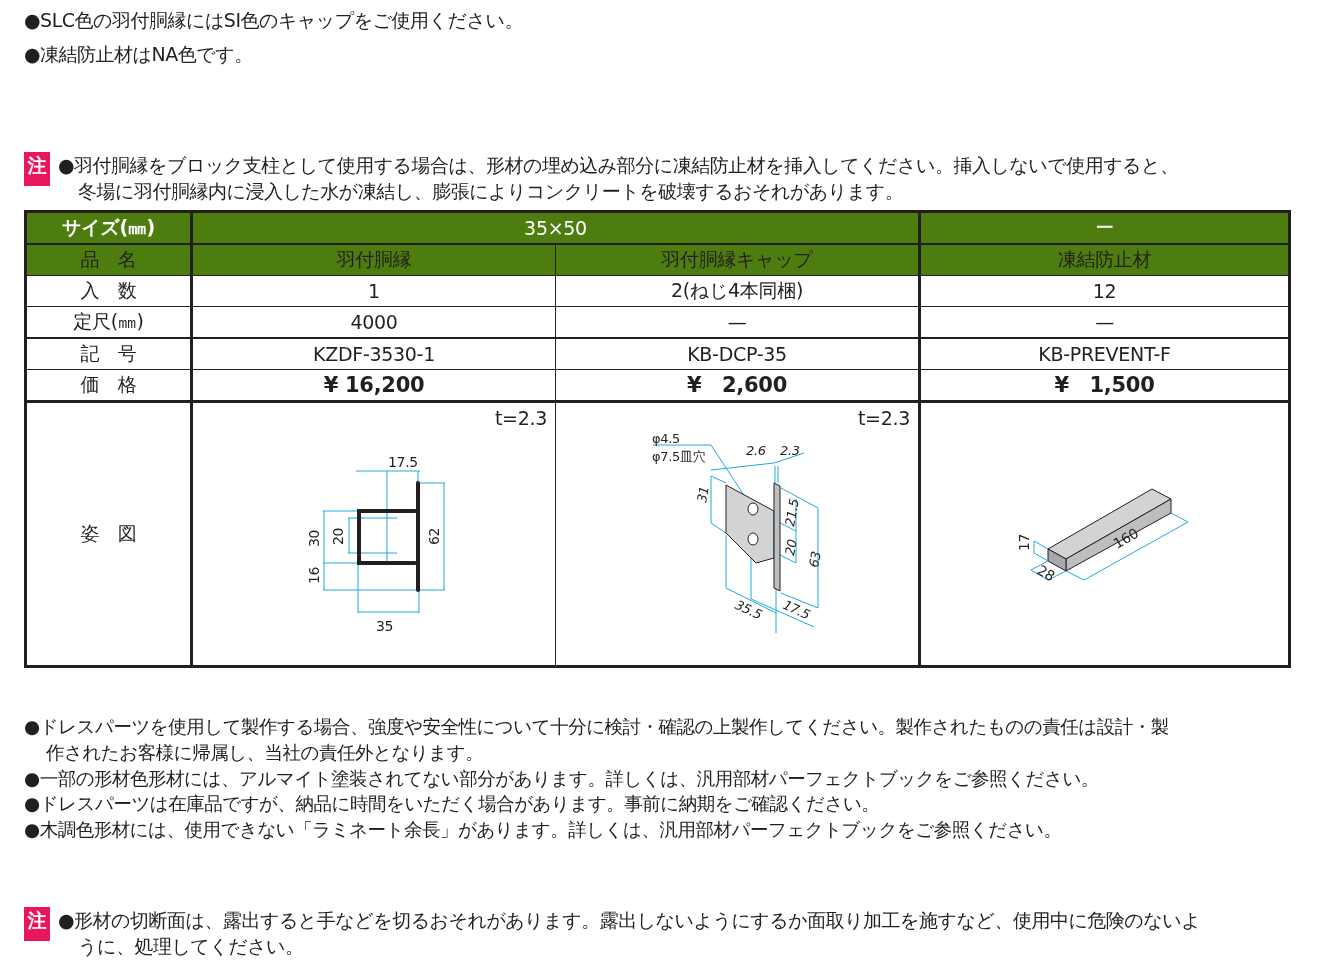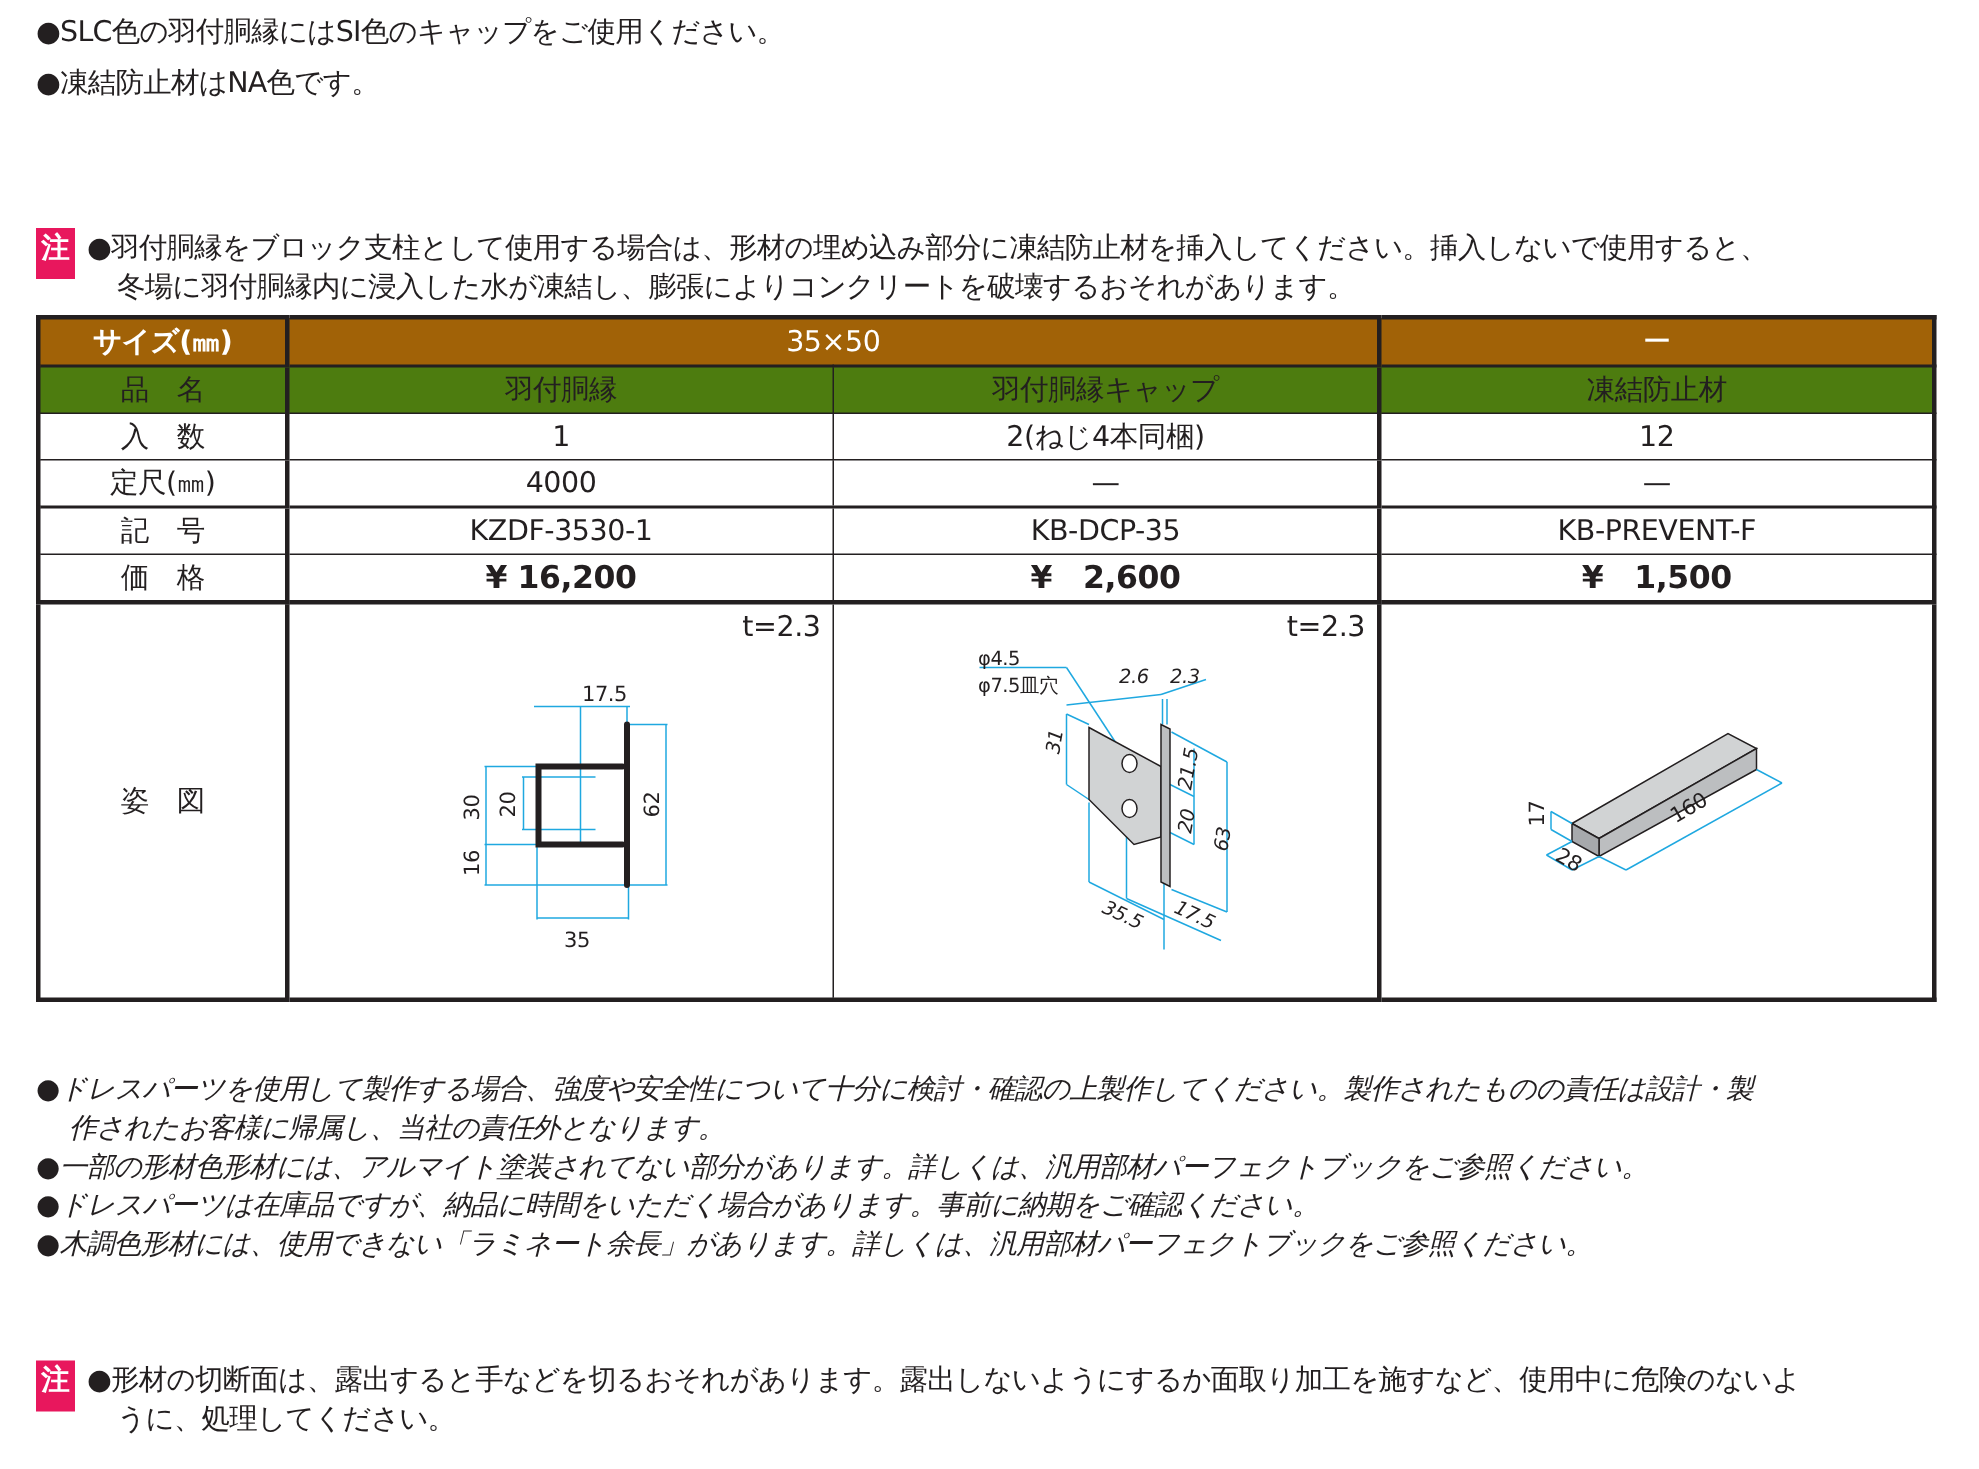--- a/index.html
+++ b/index.html
@@ -21,31 +21,31 @@
   table.spec {
     position: absolute; left: 24px; top: 210px;
     width: 1264px; border-collapse: collapse;
     border: 3px solid #231f20;
     table-layout: fixed;
   }
   table.spec td {
     border: 1px solid #231f20; text-align: center; font-size: 19px; padding: 0;
     height: 30px; letter-spacing: -0.3px;
   }
-  table.spec tr.size-row td { background: #a16207; color: #fff; height: 30px; border-bottom: 2px solid #231f20; }
+  table.spec tr.size-row td { background: #4d7c0f; color: #fff; height: 30px; border-bottom: 2px solid #231f20; }
   table.spec tr.name-row td { background: #4d7c0f; }
   table.spec td.label { border-right: 3px solid #231f20; }
   table.spec tr.price-row td { font-weight: bold; font-size: 21px; border-bottom: 3px solid #231f20; }
   table.spec tr.code-row td { border-top: 2px solid #231f20; }
   table.spec tr.fig-row td { height: 262px; position: relative; vertical-align: top; }
   table.spec td.col-sep { border-right: 3px solid #231f20; }
   .thk { position: absolute; right: 8px; top: 4px; font-size: 19px; }
   .fig svg { display: block; }
   .bullets { position: absolute; left: 24px; top: 714px; font-size: 18.5px; line-height: 25.8px; letter-spacing: -0.5px; }
-  .bullets div { white-space: nowrap; font-style: italic; }
+  .bullets div { white-space: nowrap; }
   .bullets .indent { padding-left: 22px; }
 </style>
 </head>
 <body>
 
 <div class="line" style="left:24px;top:8px;">●SLC色の羽付胴縁にはSI色のキャップをご使用ください。</div>
 <div class="line" style="left:24px;top:42px;">●凍結防止材はNA色です。</div>
 
 <div class="note-block" style="top:152px;">
   <div class="note-badge">注</div>

